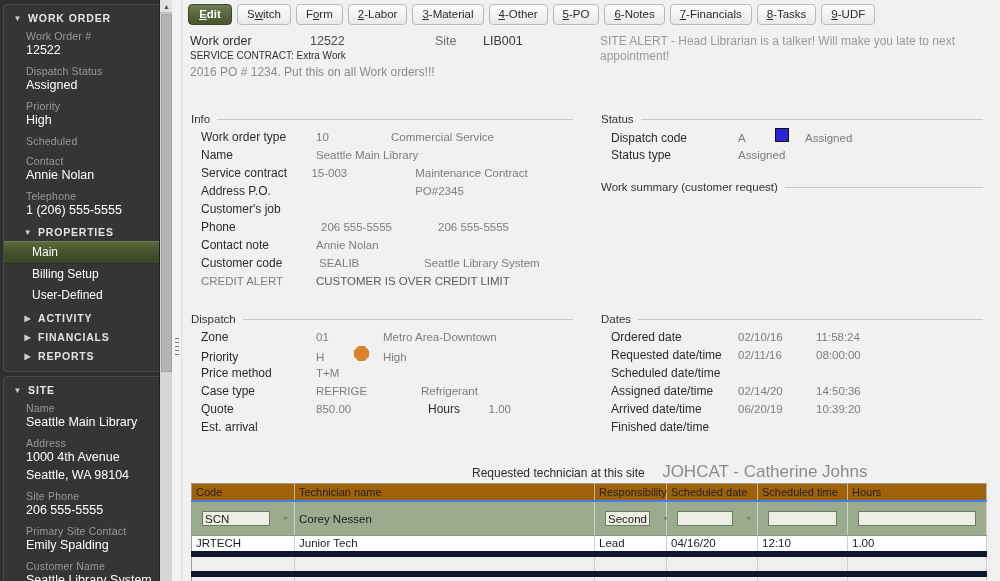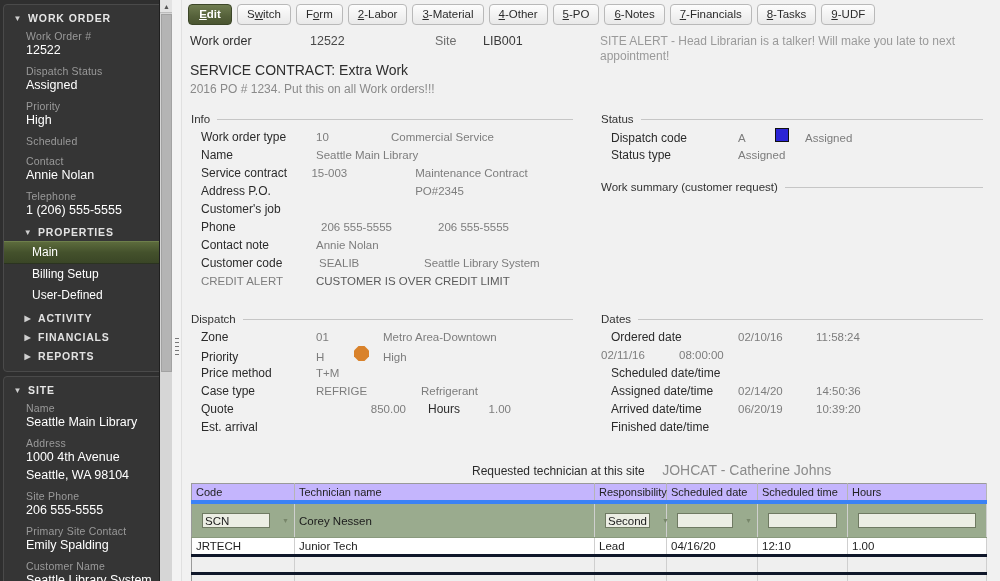--- a/index.html
+++ b/index.html
@@ -132,21 +132,21 @@
     border: 1px solid #3c4628;
     color: #ffffff; font-weight: bold;
   }
   .tab u { text-decoration: underline; }
 
   
   .hdr { position: relative; padding: 6px 8px 0 8px; }
   .hdr-row { display: flex; align-items: baseline; }
   .h-lab { font-size: 12.5px; color: #2e2e2e; }
   .h-val { font-size: 12.5px; color: #4a4a4a; }
-  .h-sub { font-size: 14px; color: #2e2e2e; margin-top: 14px; }
+  .h-sub { font-size: 10px; color: #2e2e2e; margin-top: 2px; }
   .h-note { font-size: 12px; color: #8a8a8a; margin-top: 4px; }
   .alert {
     position: absolute; left: 418px; top: 6px; width: 372px;
     font-size: 12px; color: #9a9a9a; line-height: 15px;
   }
 
   
   .grp { position: absolute; }
   .grp-title {
     display: flex; align-items: center;
@@ -173,39 +173,39 @@
     background: #d9822b;
     clip-path: polygon(30% 0,70% 0,100% 30%,100% 70%,70% 100%,30% 100%,0 70%,0 30%);
     vertical-align: -3px;
   }
 
   
   .req-line {
     position: absolute; left: 290px; top: 462px;
     font-size: 12px; color: #2b2b2b;
   }
-  .req-line .rv { color: #8b8b8b; margin-left: 14px; font-size: 14px; }
+  .req-line .rv { color: #8b8b8b; margin-left: 14px; font-size: 17px; }
 
   .tbl {
     position: absolute; left: 9px; top: 483px;
     width: 795px; border-collapse: collapse;
     table-layout: fixed;
     background: #ffffff;
     border: 1px solid #9a9a9a;
   }
   .tbl th {
-    background: #c4b5fd;
+    background: #a16207;
     border-right: 1px solid #b5b5b5;
-    border-bottom: 4px solid #3b82f6;
+    border-bottom: 2px solid #3b82f6;
     font-size: 11px; font-weight: normal; color: #222;
     text-align: left; padding: 2px 4px; height: 17px;
   }
   .tbl td {
     border-right: 1px solid #cfcfcf;
-    border-bottom: 3px solid #0f172a;
+    border-bottom: 6px solid #0f172a;
     font-size: 11.5px; color: #1d1d1d;
     padding: 1px 4px; height: 18px;
     background: #ffffff;
   }
   .tbl tr.sel td {
     background: #9aab8e; color: #1b1b1b;
     border-bottom: 1px solid #8a9a7e;
   }
   .tbl tr.empty td { background: #efefef; }
   .cell-edit {
@@ -475,21 +475,21 @@
           <span class="lab" style="width:125px;padding-left:10px">Price method</span>
           <span class="val">T+M</span>
         </div>
         <div class="row">
           <span class="lab" style="width:125px;padding-left:10px">Case type</span>
           <span class="val" style="width:105px">REFRIGE</span>
           <span class="val">Refrigerant</span>
         </div>
         <div class="row">
           <span class="lab" style="width:125px;padding-left:10px">Quote</span>
-          <span class="val" style="width:90px;text-align:right">850.00</span>
+          <span class="val" style="width:90px;">850.00</span>
           <span class="lab" style="width:65px;padding-left:22px">Hours</span>
           <span class="val" style="width:40px;text-align:right">1.00</span>
         </div>
         <div class="row">
           <span class="lab" style="width:125px;padding-left:10px">Est. arrival</span>
           <span class="val"></span>
         </div>
       </div>
     </div>
 
@@ -498,20 +498,21 @@
         <span>Dates</span>
           <span class="rule"></span>
       </div>
       <div style="padding-top:3px">
         <div class="row">
           <span class="lab" style="width:137px;padding-left:10px">Ordered date</span>
           <span class="val" style="width:78px">02/10/16</span>
           <span class="val">11:58:24</span>
         </div>
         <div class="row">
+          <span class="lab" style="width:137px;padding-left:10px">Requested date/time</span>
           <span class="val" style="width:78px">02/11/16</span>
           <span class="val">08:00:00</span>
         </div>
         <div class="row">
           <span class="lab" style="width:137px;padding-left:10px">Scheduled date/time</span>
           <span class="val" style="width:78px"></span>
           <span class="val"></span>
         </div>
         <div class="row">
           <span class="lab" style="width:137px;padding-left:10px">Assigned date/time</span>

